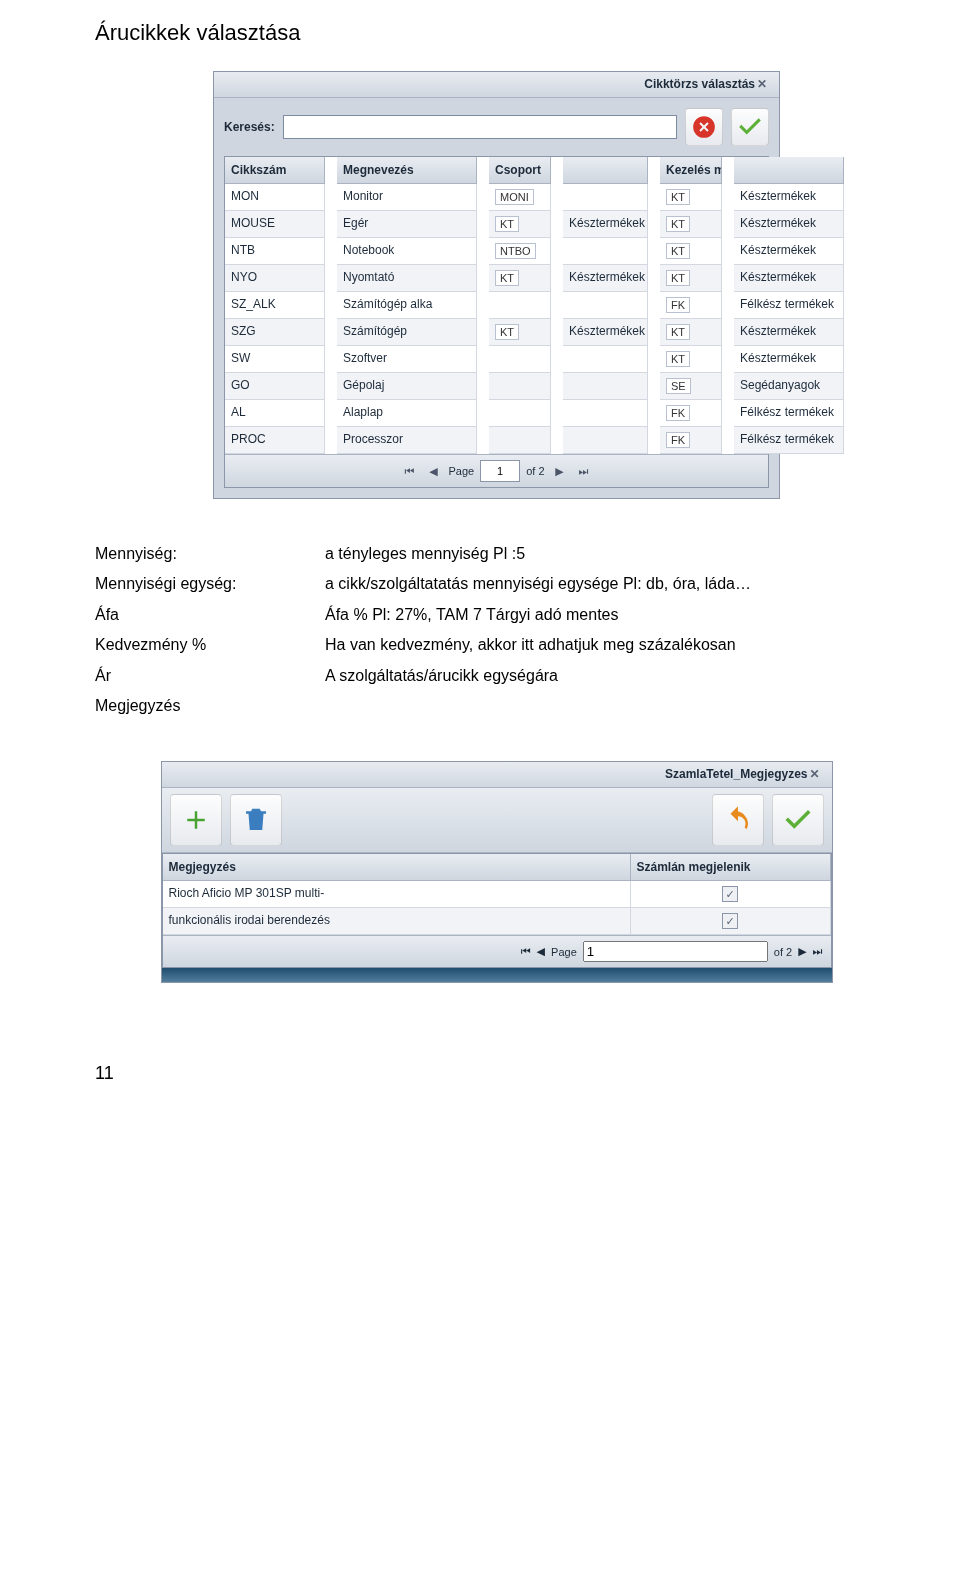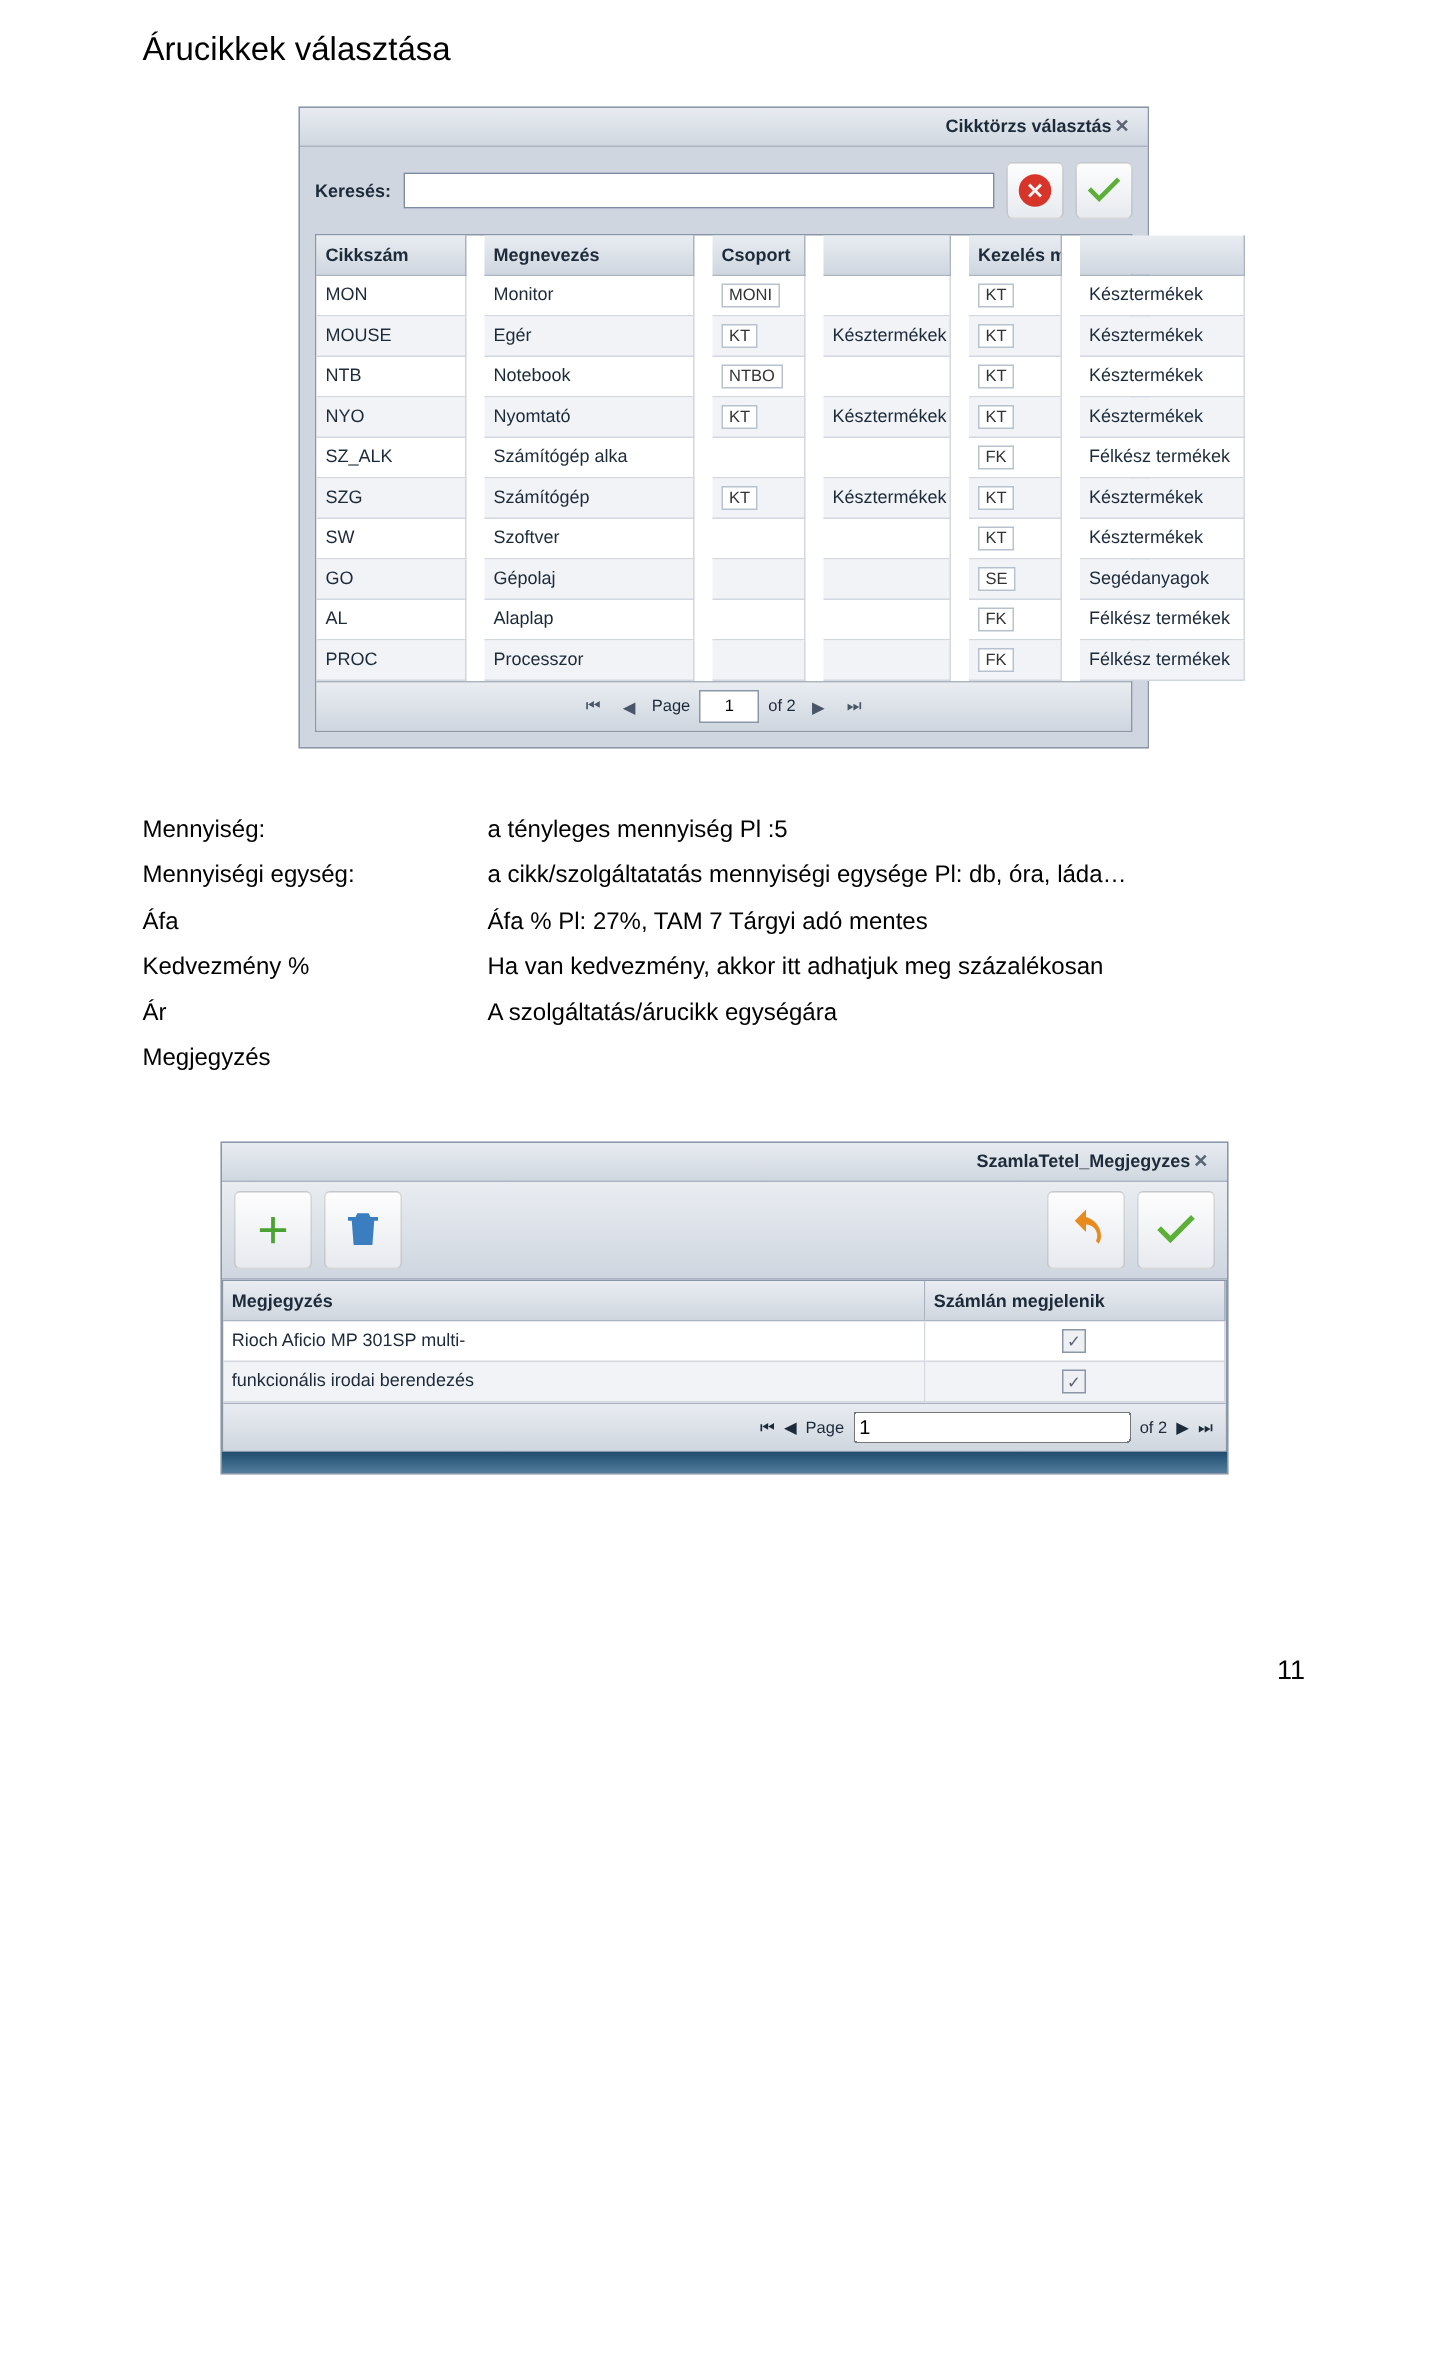--- a/index.html
+++ b/index.html
@@ -4,21 +4,21 @@
 <style>
   html, body {
     margin: 0;
     padding: 0;
     background: #fff;
     font-family: Arial, Helvetica, sans-serif;
     color: #000;
     width: 960px;
   }
   .page {
-    padding: 20px 90px 40px 95px;
+    padding: 20px 62px 40px 95px;
   }
   h1.title {
     font-size: 22px;
     font-weight: normal;
     margin: 0 0 25px 0;
   }
   
   .dialog {
     width: 565px;
     margin: 0 auto 40px auto;
@@ -172,23 +172,23 @@
     color:#5a6475; font-size:11px;
   }
   .pager2 {
     display:flex; align-items:center; justify-content:flex-end;
     gap:6px; padding:5px 8px;
     background: linear-gradient(#e9edf2, #cfd6df);
     border-top: 1px solid #a9b3c2;
     font-size:11px;
   }
   .pagenum {
-    text-align: right;
+    text-align: left;
     font-size: 18px;
-    margin-top: 120px;
+    margin-top: 80px;
   }
   .bg-strip {
     height: 14px;
     background: linear-gradient(#1f4d6e, #537e9c);
   }
 </style>
 </head>
 <body>
 
 <div class="page">

